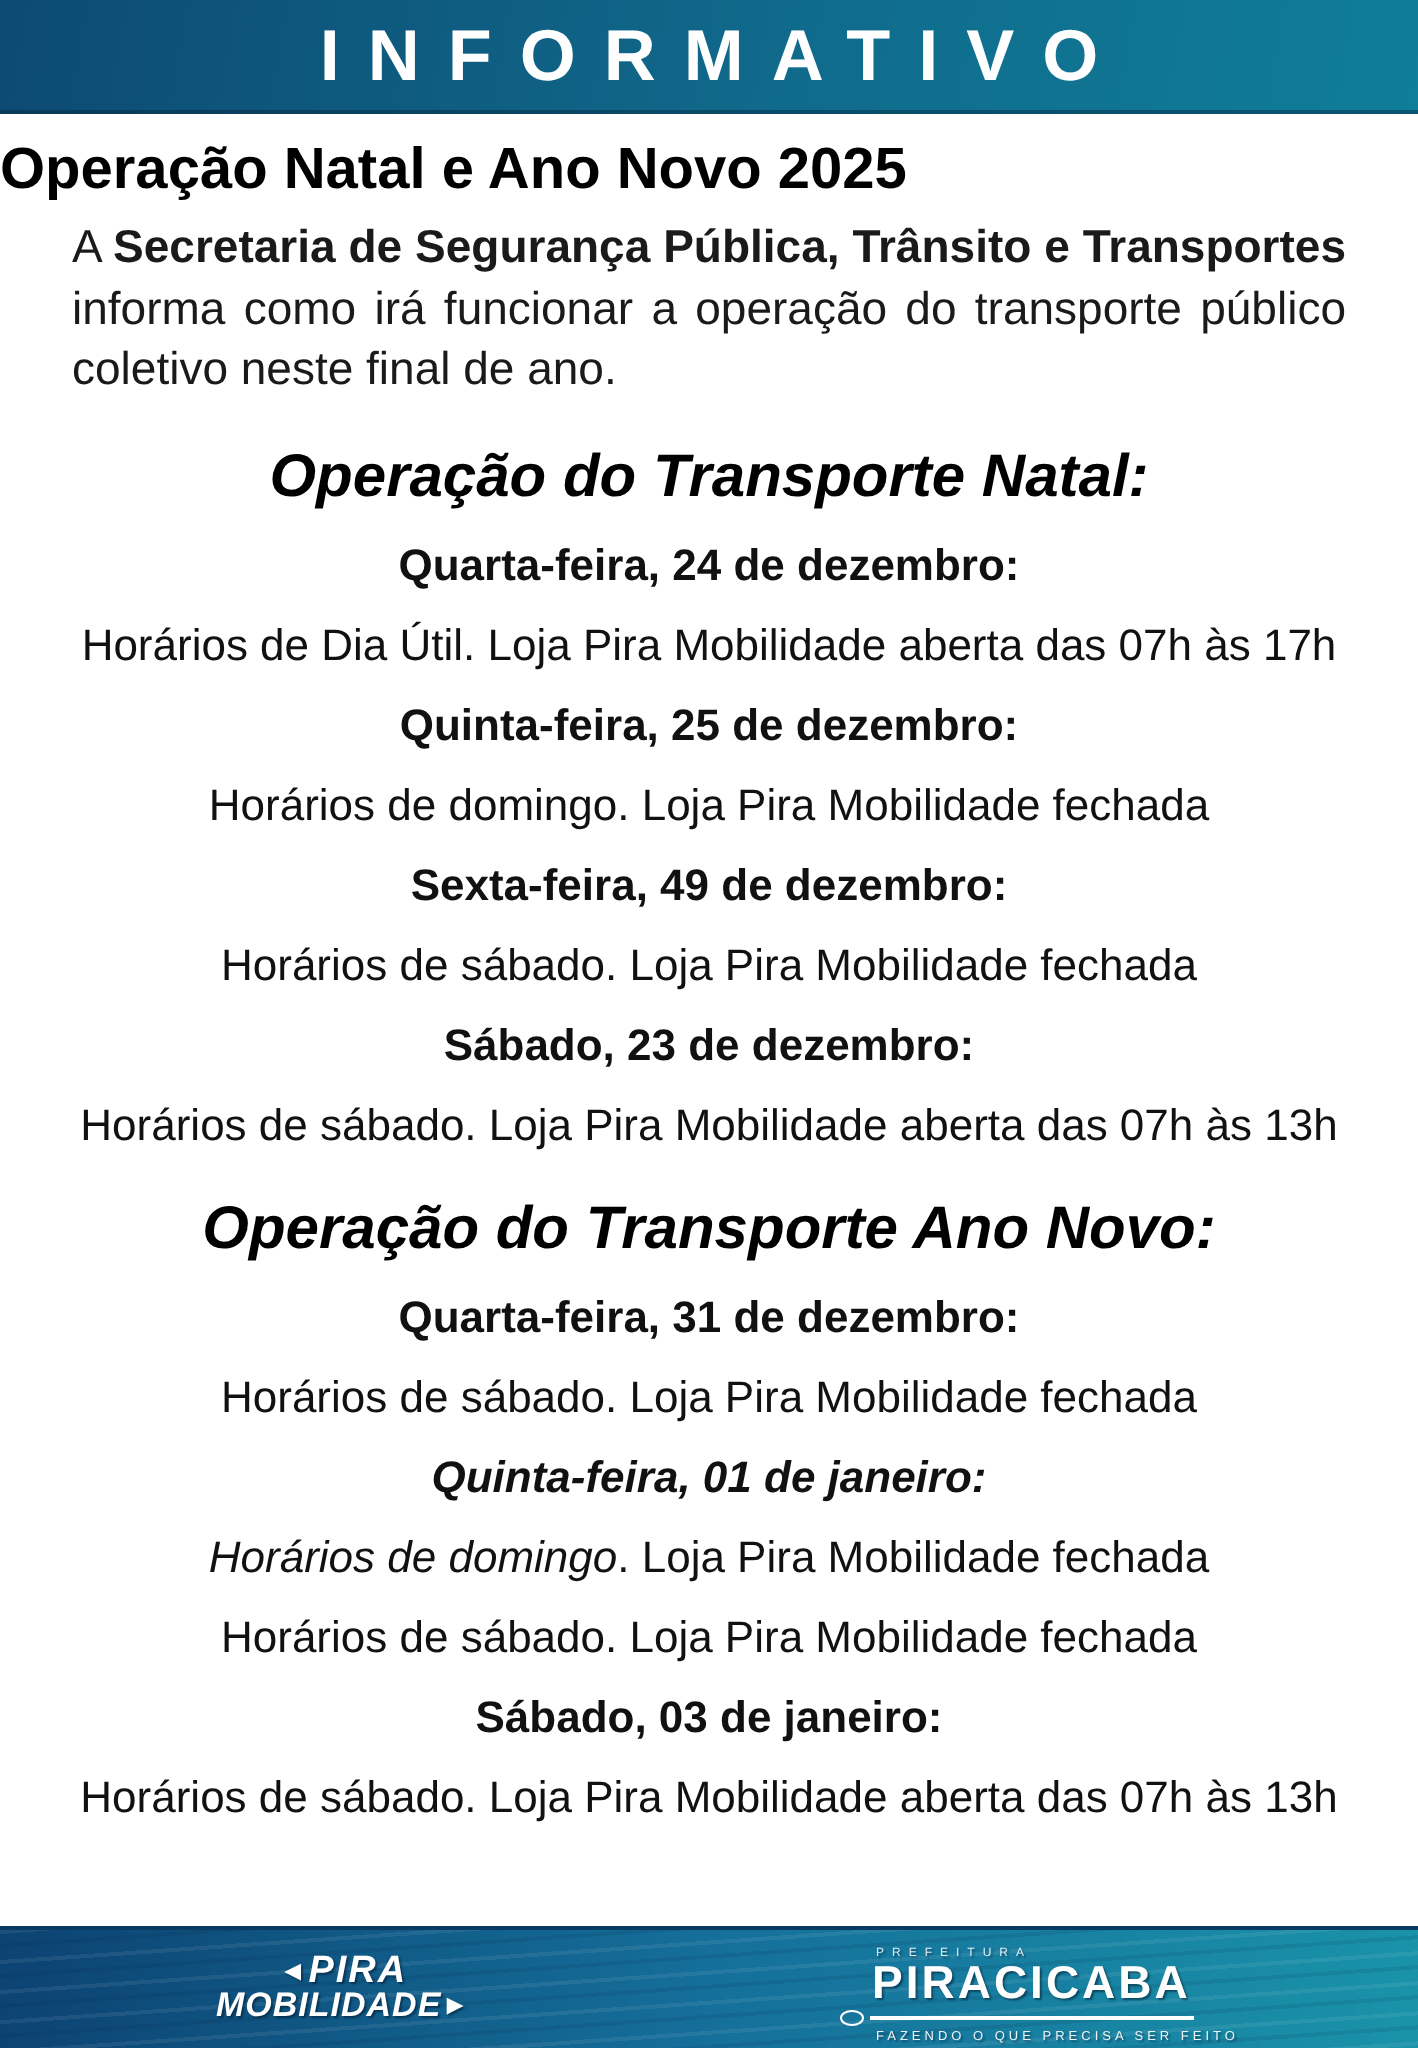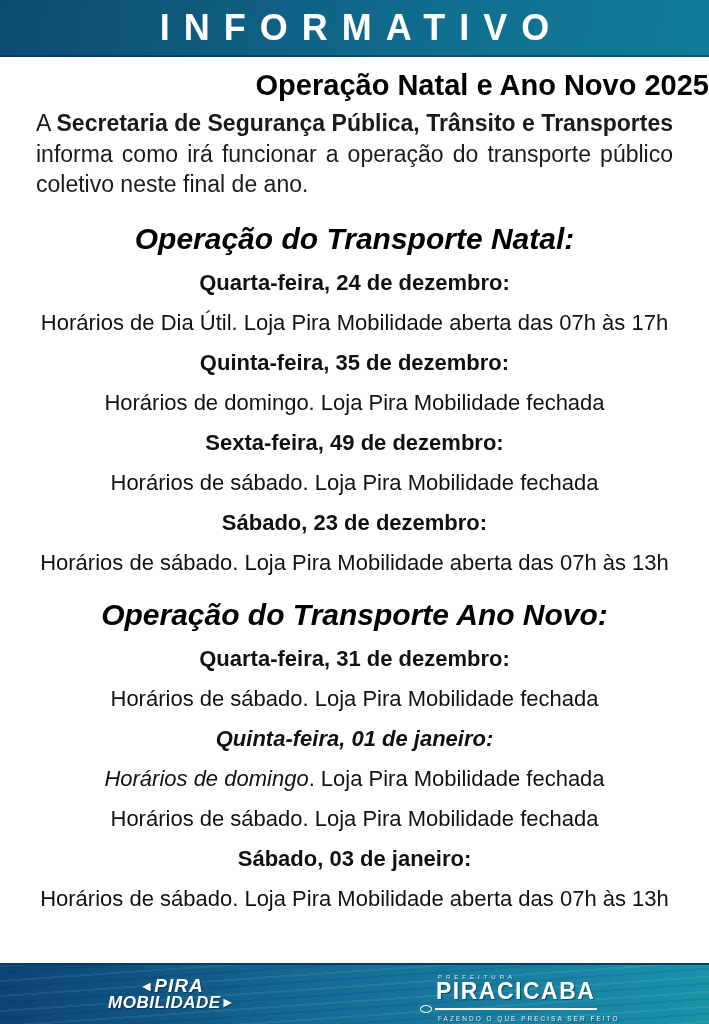--- a/index.html
+++ b/index.html
@@ -30,21 +30,21 @@
     color: #ffffff;
     font-size: 36px;
     font-weight: bold;
     letter-spacing: 14px;
     line-height: 1;
   }
 
   
   .doc-title {
     margin: 12px 0 6px;
-    text-align: right;
+    text-align: left;
     font-size: 29px;
     font-weight: bold;
     color: #000000;
   }
 
   
   .intro {
     margin: 6px 36px 0;
     font-size: 23px;
     line-height: 1.33;
@@ -167,21 +167,21 @@
 <h2 class="doc-title">Operação Natal e Ano Novo 2025</h2>
 
 <p class="intro"><span>A </span><strong>Secretaria de Segurança Pública, Trânsito e Transportes</strong><span> informa como irá funcionar a operação do transporte público coletivo neste final de ano.</span></p>
 
 <h3 class="section-heading">Operação do Transporte Natal:</h3>
 
 <div>
   <p class="day">Quarta-feira, 24 de dezembro:</p>
   <p class="detail">Horários de Dia Útil. Loja Pira Mobilidade aberta das 07h às 17h</p>
 
-  <p class="day">Quinta-feira, 35 de dezembro:</p>
+  <p class="day">Quinta-feira, 25 de dezembro:</p>
   <p class="detail">Horários de domingo. Loja Pira Mobilidade fechada</p>
 
   <p class="day">Sexta-feira, 49 de dezembro:</p>
   <p class="detail">Horários de sábado. Loja Pira Mobilidade fechada</p>
 
   <p class="day">Sábado, 23 de dezembro:</p>
   <p class="detail">Horários de sábado. Loja Pira Mobilidade aberta das 07h às 13h</p>
 </div>
 
 <h3 class="section-heading">Operação do Transporte Ano Novo:</h3>

